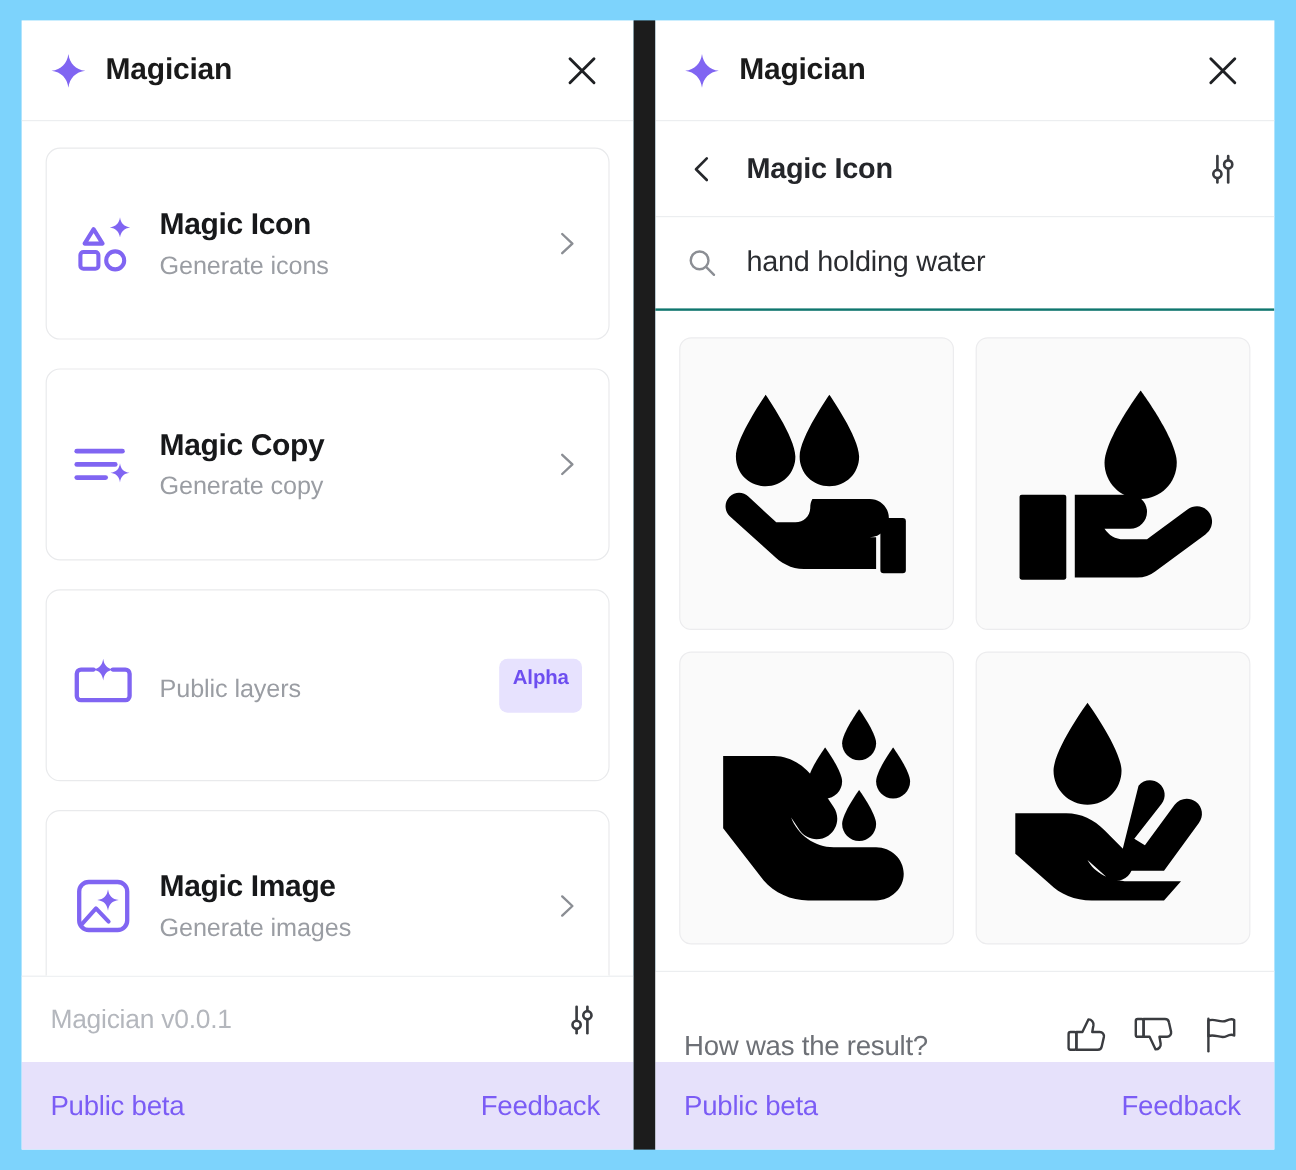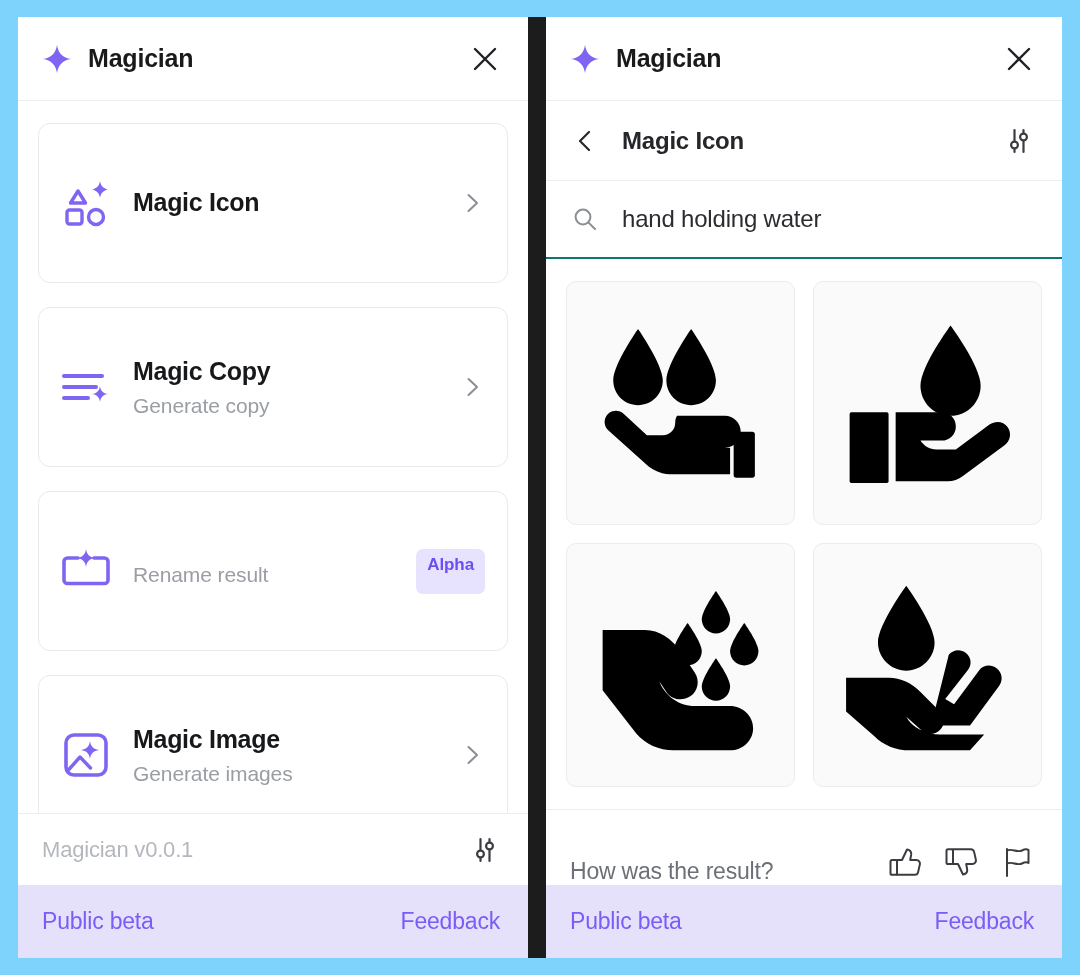--- a/index.html
+++ b/index.html
@@ -279,20 +279,21 @@
             <g stroke="#8065f2" stroke-width="3.4" fill="none" stroke-linejoin="round" stroke-linecap="round">
               <path d="M20 16 L27.5 28 L12.5 28 Z"></path>
               <rect x="9" y="35" width="15" height="14" rx="2.5"></rect>
               <circle cx="38" cy="42" r="7.5"></circle>
             </g>
             <path d="M42 6 C42.7 11 45.5 13.8 50.5 14.5 C45.5 15.2 42.7 18 42 23 C41.3 18 38.5 15.2 33.5 14.5 C38.5 13.8 41.3 11 42 6 Z" fill="#8065f2"></path>
           </svg>
         </span>
         <span class="card-text">
           <span class="card-title" style="display:block">Magic Icon</span>
+          <span class="card-sub" style="display:block">Generate icons</span>
         </span>
         <span class="card-chevron">
           <svg width="24" height="24" viewBox="0 0 24 24" xmlns="http://www.w3.org/2000/svg">
             <path d="M8.5 4 L17 12 L8.5 20" stroke="#8b8e94" stroke-width="2" fill="none" stroke-linecap="round" stroke-linejoin="round"></path>
           </svg>
         </span>
       </div>
 
       <div class="feature-card">
         <span class="card-icon">
@@ -317,21 +318,21 @@
       </div>
 
       <div class="feature-card">
         <span class="card-icon">
           <svg width="56" height="56" viewBox="0 0 56 56" xmlns="http://www.w3.org/2000/svg">
             <path d="M20 15 L9.5 15 A3.5 3.5 0 0 0 6 18.5 L6 37 A3.5 3.5 0 0 0 9.5 40.5 L46.5 40.5 A3.5 3.5 0 0 0 50 37 L50 18.5 A3.5 3.5 0 0 0 46.5 15 L36 15" stroke="#8065f2" stroke-width="3.6" fill="none" stroke-linecap="round" stroke-linejoin="round"></path>
             <path d="M28 6 C28.8 11.6 31.4 14.2 37 15 C31.4 15.8 28.8 18.4 28 24 C27.2 18.4 24.6 15.8 19 15 C24.6 14.2 27.2 11.6 28 6 Z" fill="#8065f2"></path>
           </svg>
         </span>
         <span class="card-text">
-          <span class="card-sub" style="display:block">Rename result</span>
+          <span class="card-sub" style="display:block">Public layers</span>
         </span>
         <span class="alpha-badge">Alpha</span>
       </div>
 
       <div class="feature-card">
         <span class="card-icon">
           <svg width="56" height="56" viewBox="0 0 56 56" xmlns="http://www.w3.org/2000/svg">
             <rect x="8" y="8" width="40" height="40" rx="8" stroke="#8065f2" stroke-width="3.6" fill="none"></rect>
             <path d="M9.5 44 L22 30 L32.5 41" stroke="#8065f2" stroke-width="3.4" fill="none" stroke-linecap="round" stroke-linejoin="round"></path>
             <path d="M32 14 C32.8 19.6 35.4 22.2 41 23 C35.4 23.8 32.8 26.4 32 32 C31.2 26.4 28.6 23.8 23 23 C28.6 22.2 31.2 19.6 32 14 Z" fill="#8065f2"></path>

